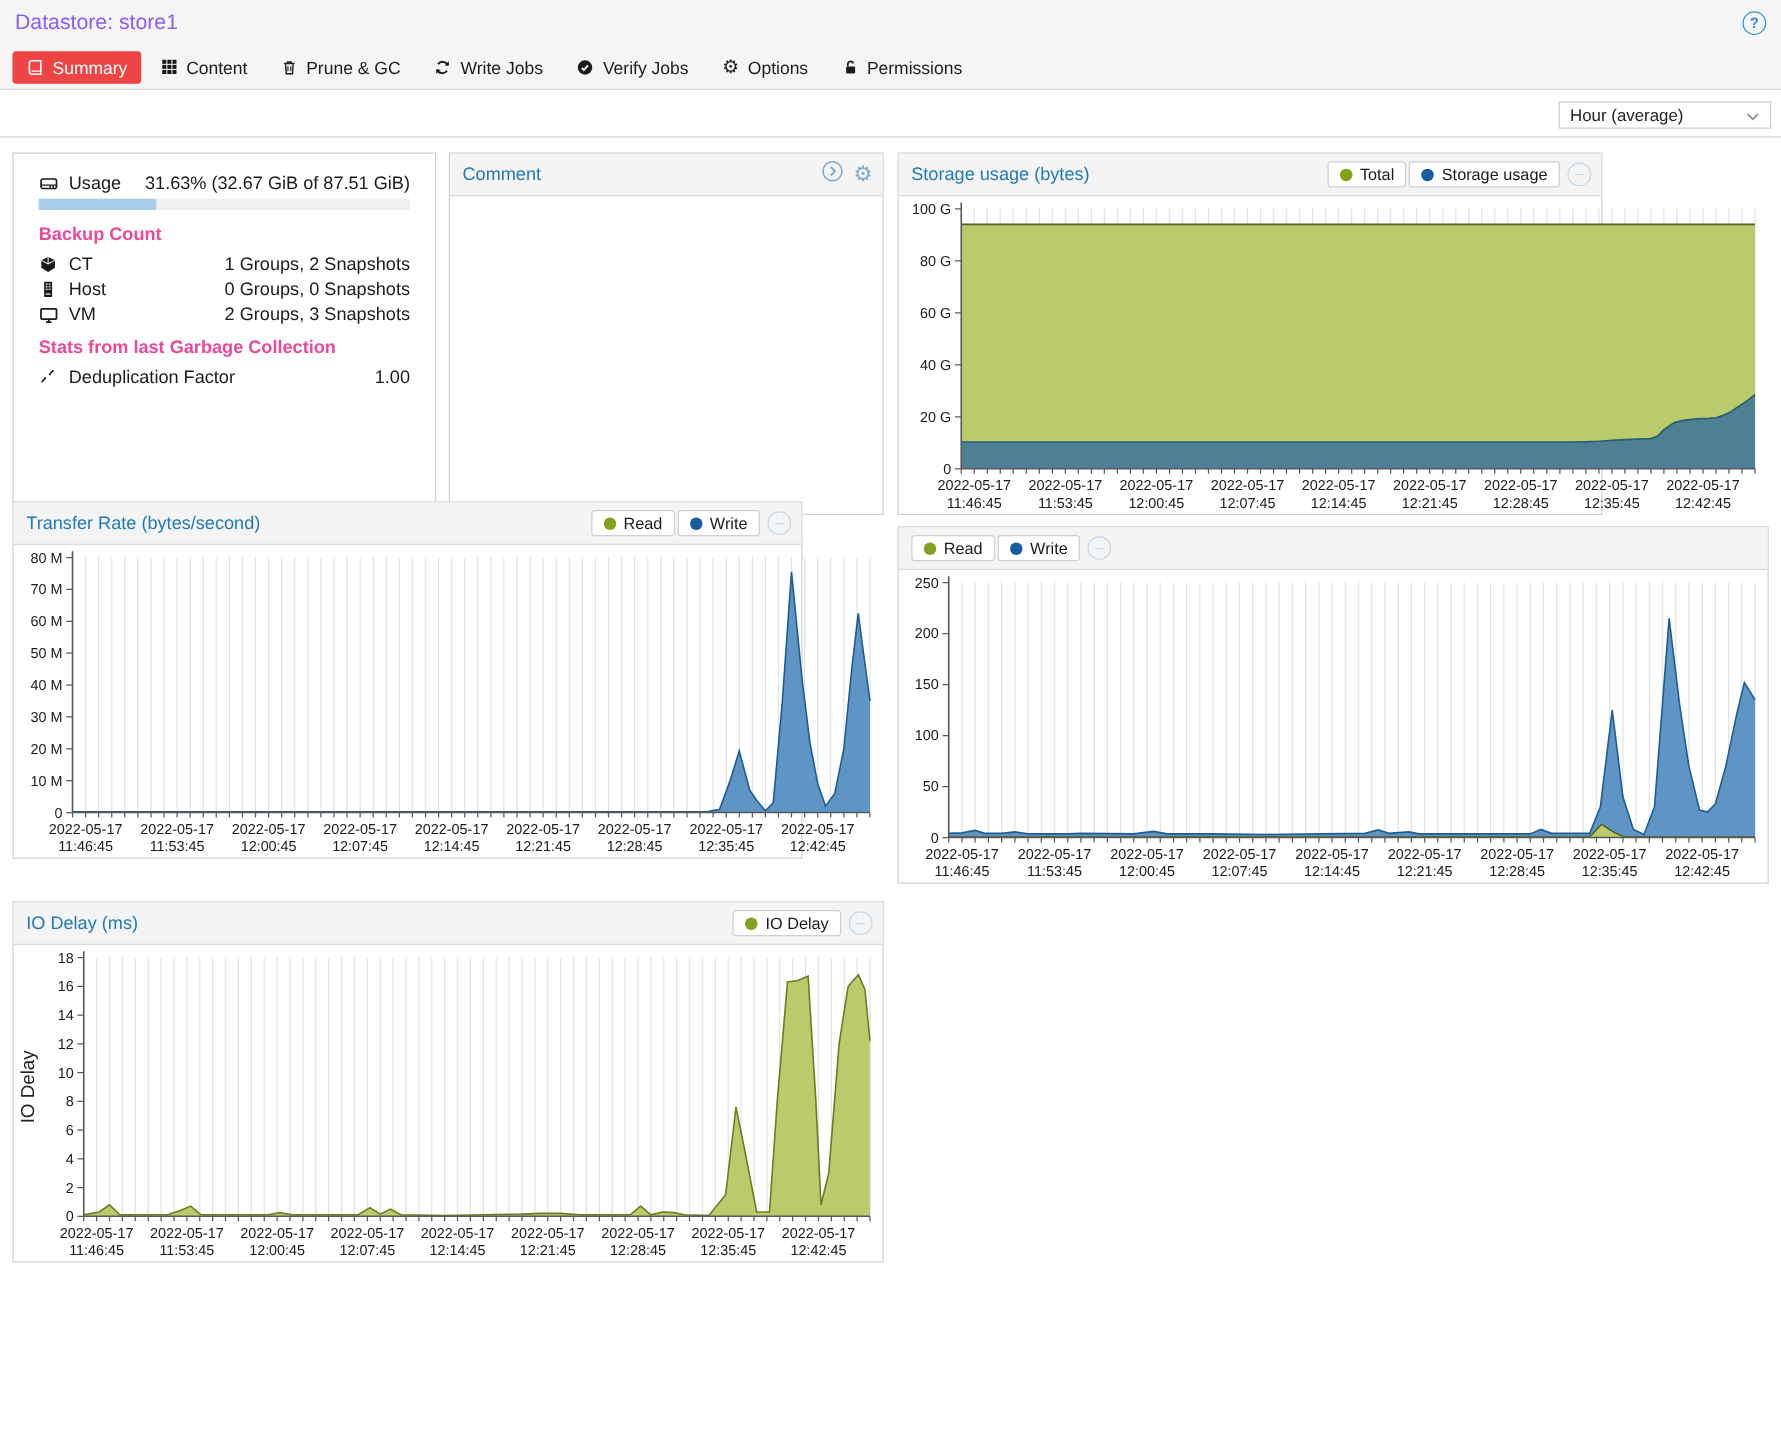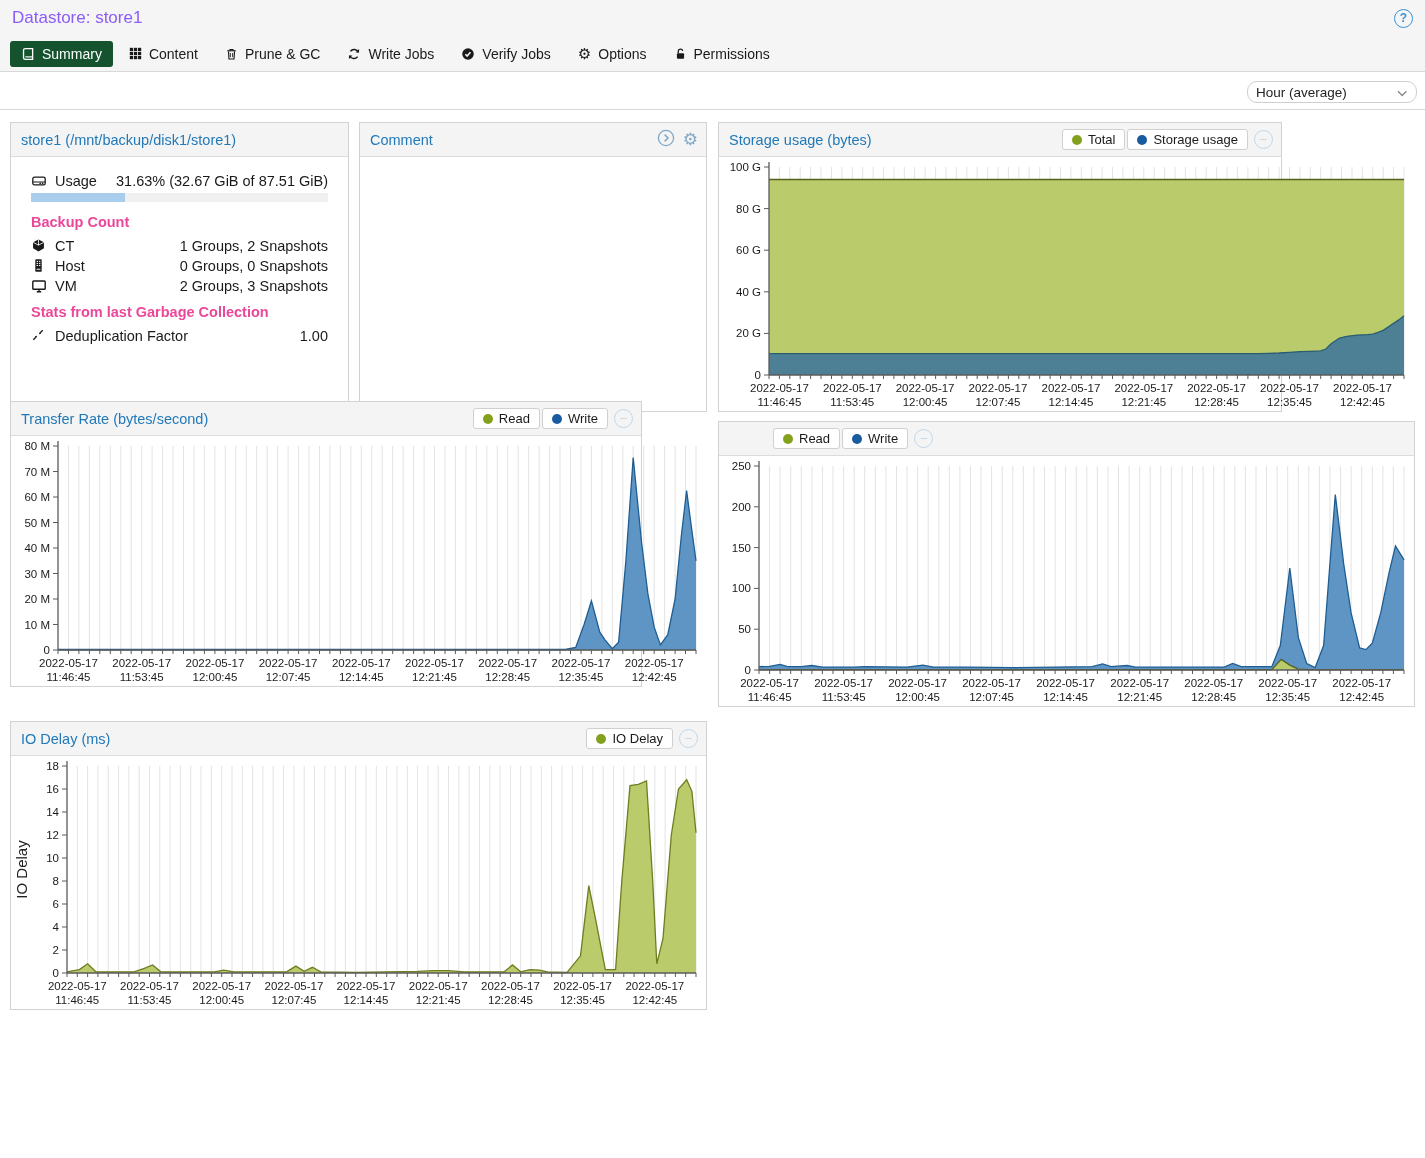--- a/index.html
+++ b/index.html
@@ -6,33 +6,33 @@
     font-family:"Liberation Sans",sans-serif;overflow:hidden;position:relative;}
   .topbar{position:absolute;left:0;top:0;width:100%;height:36px;background:#f5f5f5;
     display:flex;align-items:center;justify-content:space-between;box-sizing:border-box;padding:0 12px;}
   .topbar-title{color:#8b5cf6;font-size:17px;}
   .help-circle{width:17px;height:17px;border:1.5px solid #3892d4;border-radius:50%;color:#3892d4;
     font-size:12px;font-weight:bold;display:flex;align-items:center;justify-content:center;cursor:pointer;}
   .tabbar{position:absolute;left:0;top:36px;width:100%;height:36px;background:#f5f5f5;
     border-bottom:1px solid #d8d8d8;display:flex;align-items:center;box-sizing:border-box;padding-left:10px;gap:5px;}
   .tab{display:flex;align-items:center;gap:7px;padding:5px 11px;border-radius:3px;font-size:14px;
     color:#1a1a1a;cursor:pointer;white-space:nowrap;}
-  .tab.active{background:#14532d;color:#fff;}
+  .tab.active{background:#ef4444;color:#fff;}
   .tab svg{display:block;}
   .gear-glyph{font-size:15px;line-height:1;}
   .toolbar{position:absolute;left:0;top:73px;width:100%;height:37px;background:#fff;border-bottom:1px solid #d8d8d8;box-sizing:border-box;}
-  .select{position:absolute;right:8px;top:8px;width:170px;height:22px;border:1px solid #cfcfcf;border-radius:10px;
+  .select{position:absolute;right:8px;top:8px;width:170px;height:22px;border:1px solid #cfcfcf;border-radius:0;
     background:#fff;display:flex;align-items:center;justify-content:space-between;box-sizing:border-box;
     padding:0 8px;font-size:13.5px;color:#222;cursor:pointer;}
   .panel{position:absolute;border:1px solid #d2d2d2;background:#fff;box-sizing:border-box;}
   .phead{height:34px;background:#f4f4f4;border-bottom:1px solid #dcdcdc;display:flex;align-items:center;
     box-sizing:border-box;padding:0 8px 0 10px;}
   .ptitle{color:#2179b8;font-size:14.5px;flex:1;white-space:nowrap;overflow:hidden;}
   .tools{display:flex;align-items:center;gap:8px;color:#7fa9cc;}
-  .legend{display:flex;gap:2px;margin-right:6px;margin-left:44px;}
+  .legend{display:flex;gap:2px;margin-right:6px;}
   .lbtn{display:flex;align-items:center;gap:6px;background:#fff;border:1px solid #d0d0d0;border-radius:3px;
     padding:2px 9px;font-size:13px;color:#1a1a1a;cursor:pointer;white-space:nowrap;}
   .dot{width:10px;height:10px;border-radius:50%;}
   .collapse{width:17px;height:17px;border:1px solid #c2d8ea;border-radius:50%;color:#c2d8ea;
     display:flex;align-items:center;justify-content:center;font-size:13px;line-height:1;cursor:pointer;}
   .sbody{padding:16px 20px 0 20px;font-size:14.5px;color:#1a1a1a;}
   .srow{display:flex;align-items:center;gap:8px;margin-bottom:4px;}
   .srow .val{margin-left:auto;text-align:right;}
   .bar{height:9px;background:#f0f0f0;margin:4px 0 12px 0;}
   .bar .fill{height:100%;background:#a9cdec;}
@@ -123,23 +123,20 @@
 <div class="toolbar">
   <div class="select">
     <span>Hour (average)</span>
     <span><svg width="11" height="7" viewBox="0 0 11 7">
           <path d="M1 1.2l4.2 4.2L9.4 1.2" fill="none" stroke="#8a8a8a" stroke-width="1.4"></path>
         </svg></span>
   </div>
 </div>
 
 <div class="panel" style="left:10px;top:122px;width:339px;height:290px;">
-  <div class="phead">
-    <span class="ptitle">store1 (/mnt/backup/disk1/store1)</span>
-  </div>
   <div class="sbody">
     <div class="srow">
       <span class="rowicon"><svg width="16" height="16" viewBox="0 0 16 16">
             <rect x="1.8" y="4.2" width="12.4" height="7.6" rx="1.6" fill="none" stroke="currentColor" stroke-width="1.3"></rect>
             <path d="M1.8 9h12.4" stroke="currentColor" stroke-width="1"></path>
             <circle cx="11.6" cy="10.4" r=".8" fill="currentColor"></circle>
             <circle cx="9.2" cy="10.4" r=".8" fill="currentColor"></circle>
           </svg></span>
       <span>Usage</span>
       <span class="val">31.63% (32.67 GiB of 87.51 GiB)</span>

